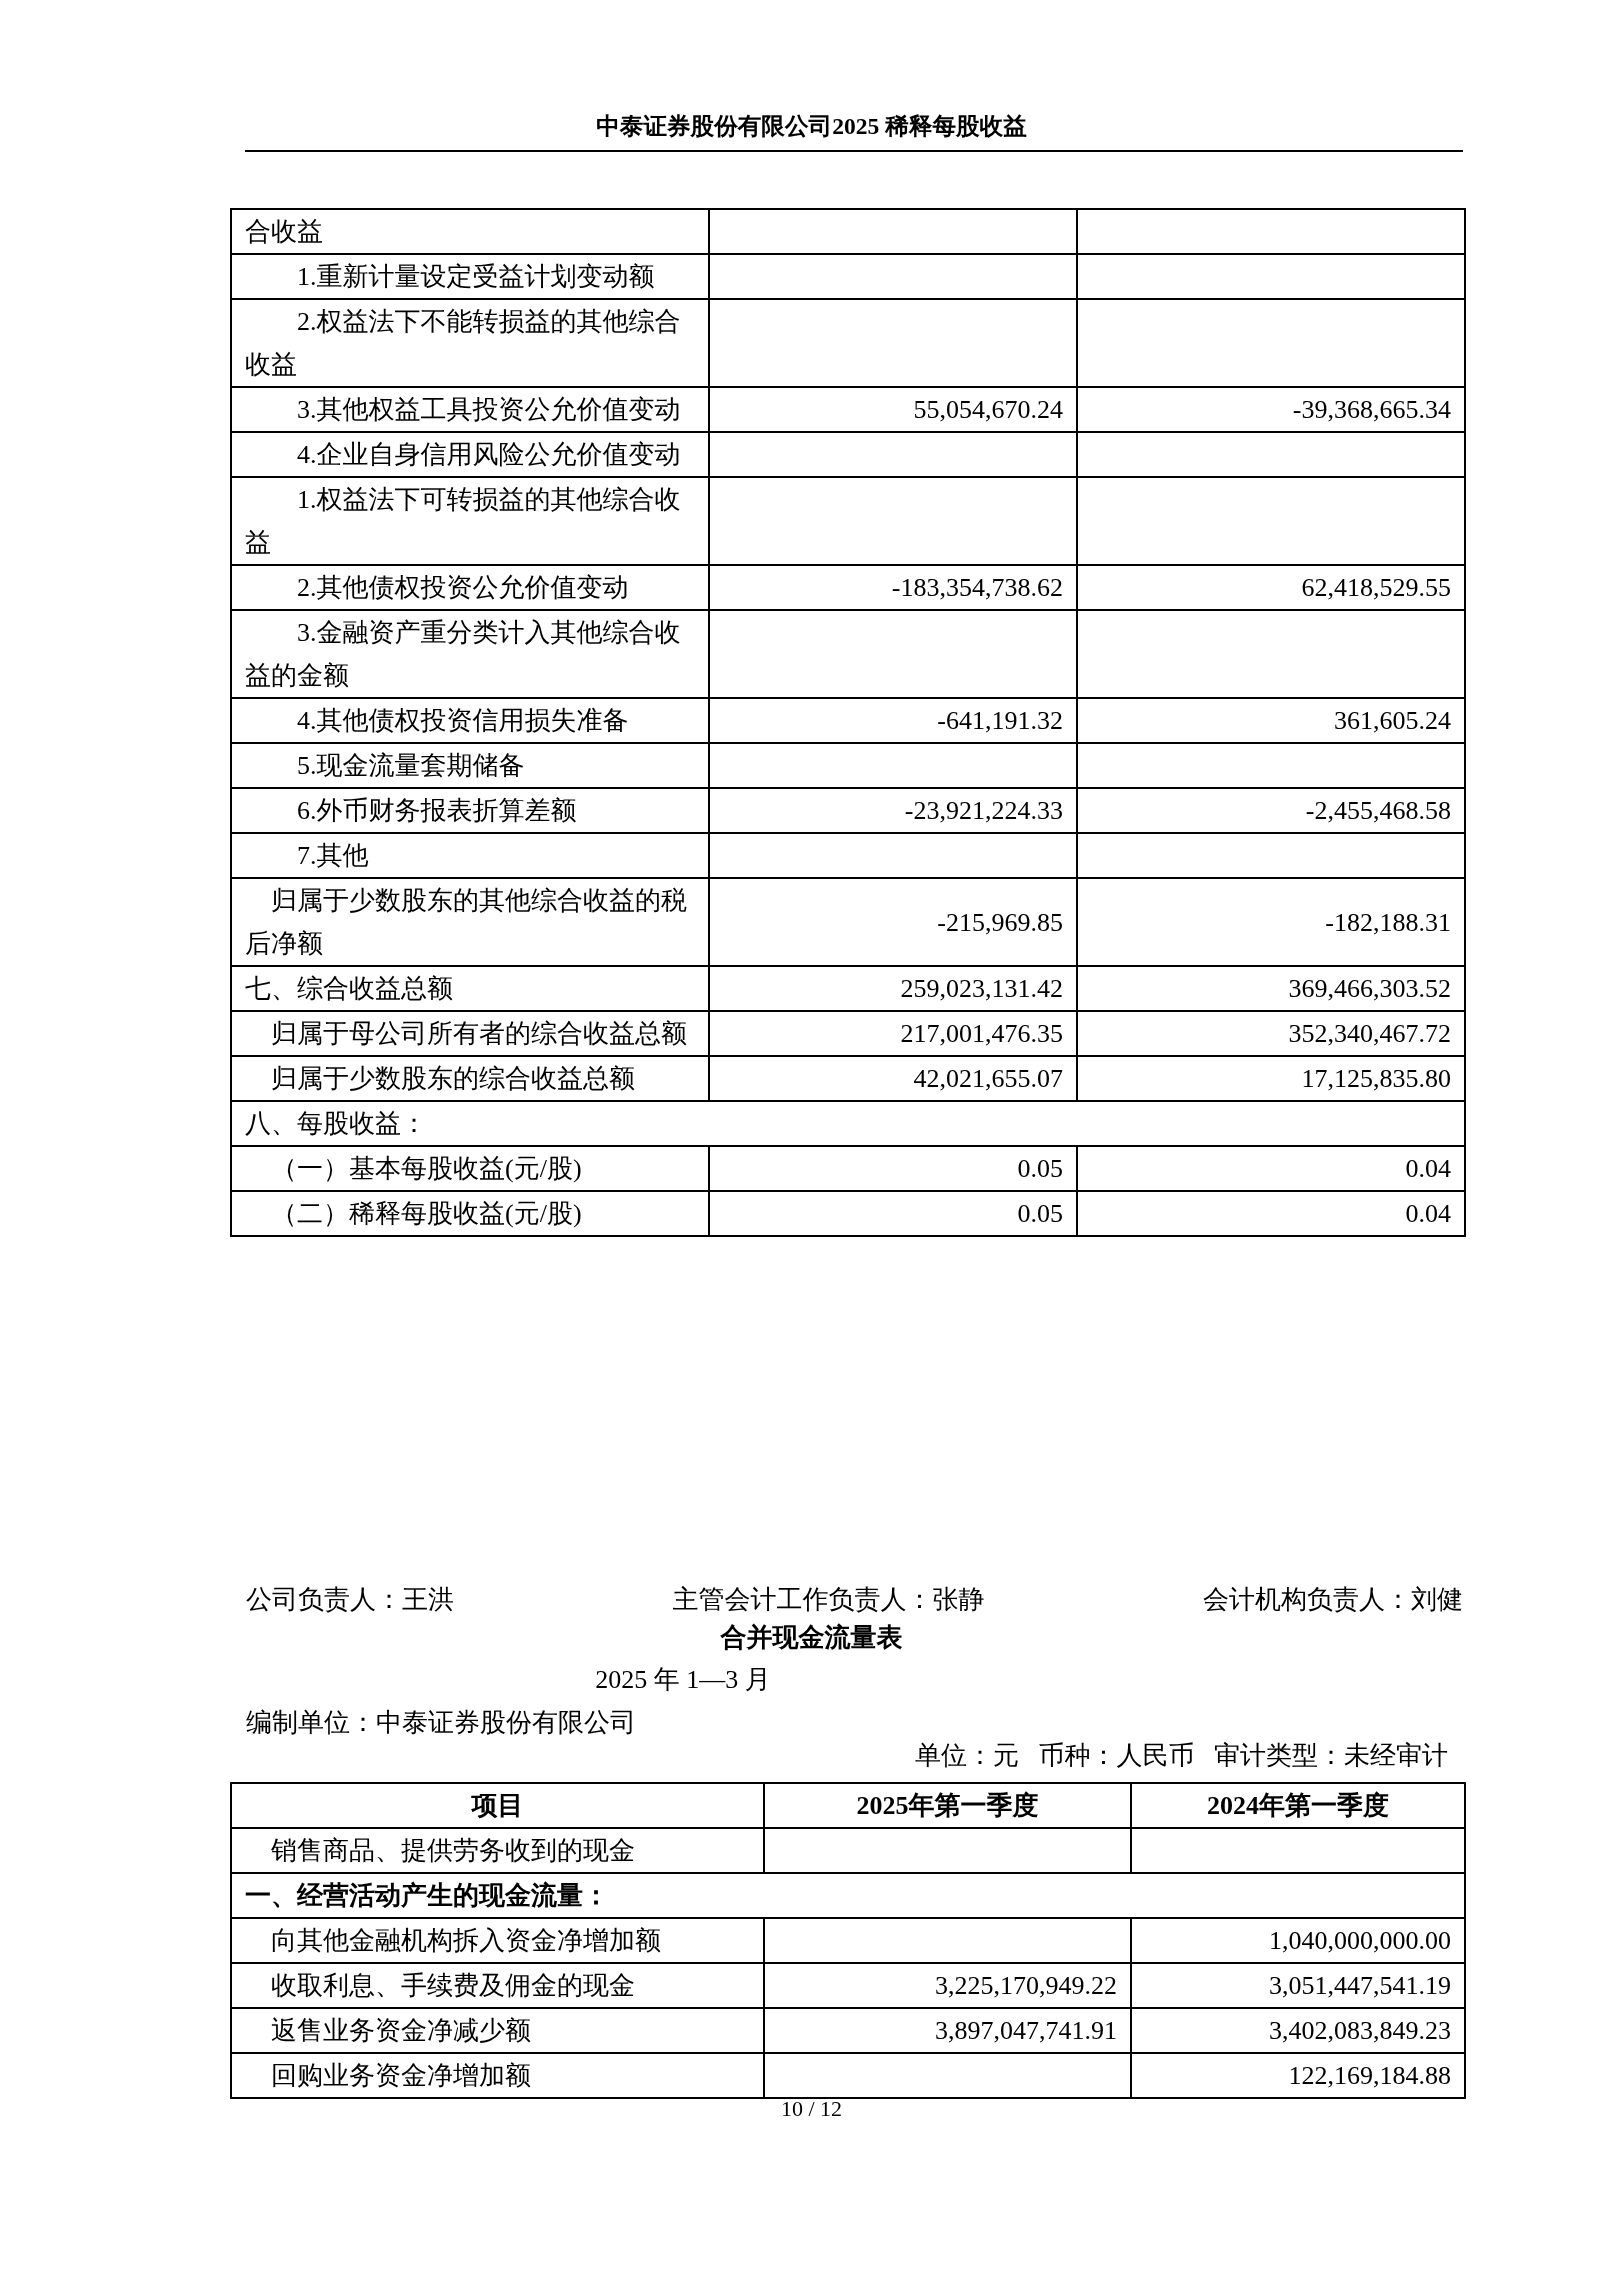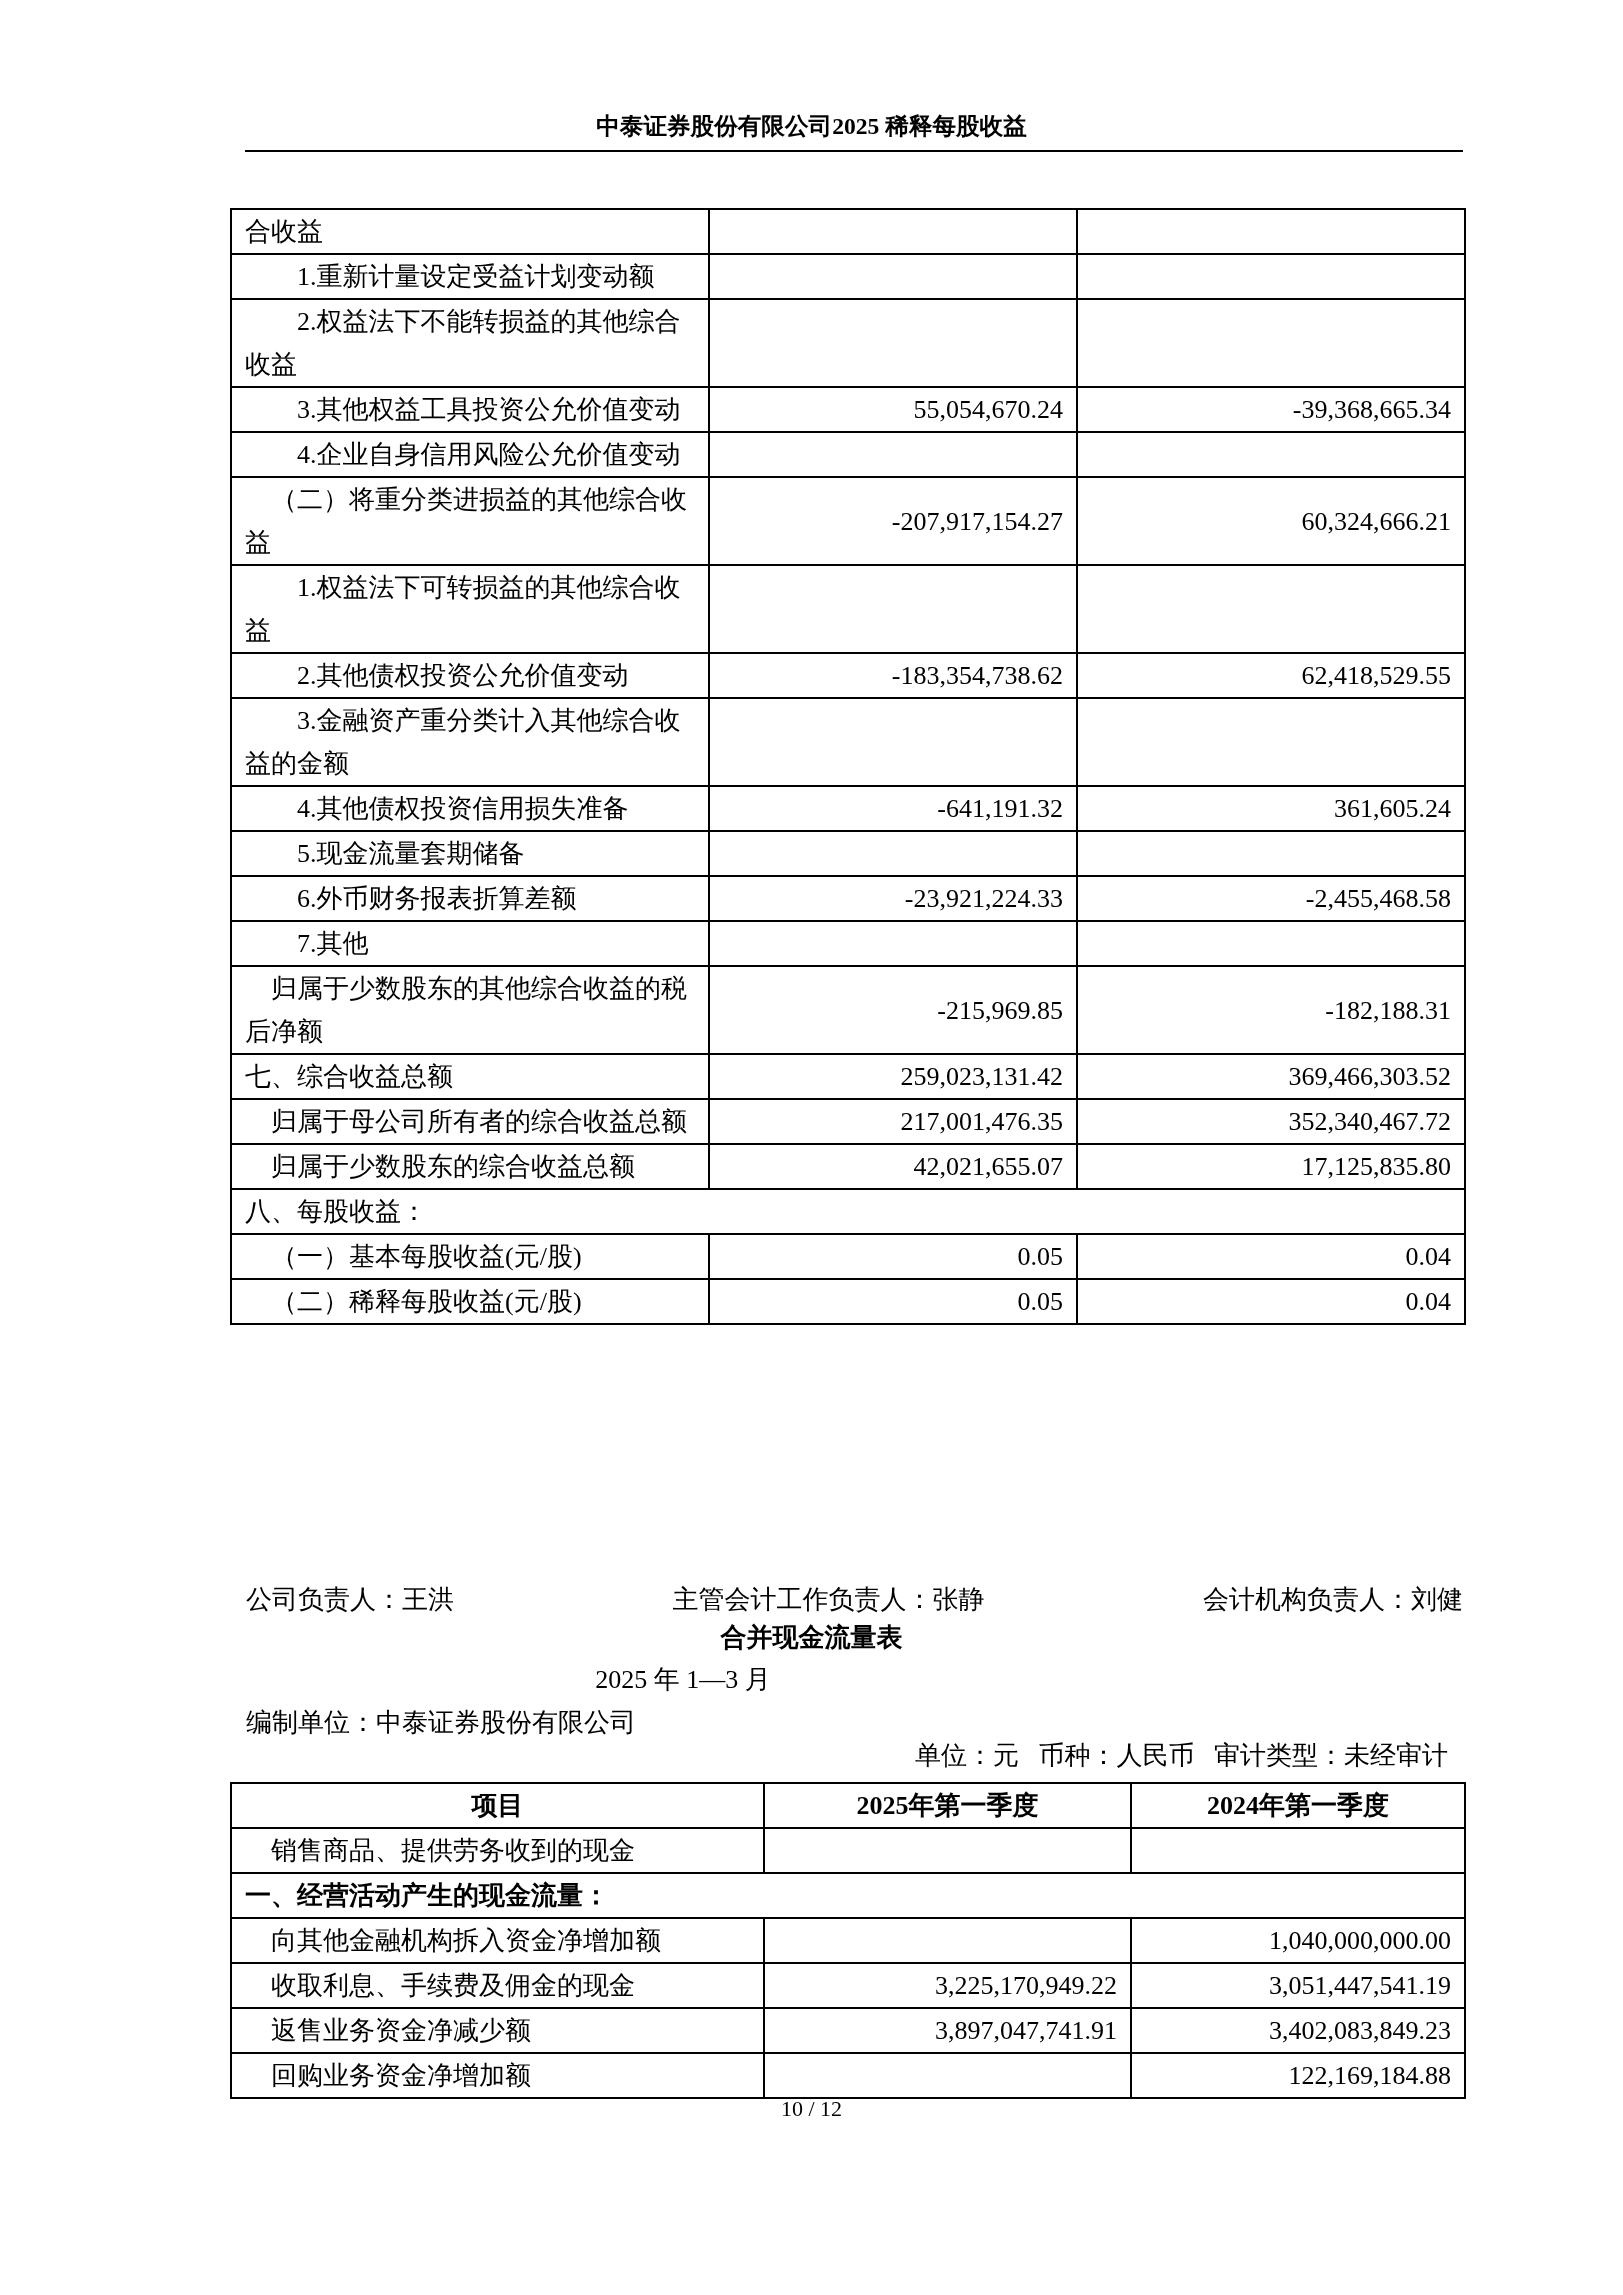--- a/index.html
+++ b/index.html
@@ -89,25 +89,20 @@
       </tr>
       <tr>
         <td class="label ind1">3.其他权益工具投资公允价值变动</td>
         <td class="num">55,054,670.24</td>
         <td class="num">-39,368,665.34</td>
       </tr>
       <tr>
         <td class="label ind1">4.企业自身信用风险公允价值变动</td>
         <td class="num"></td>
         <td class="num"></td>
-      </tr>
-      <tr>
-        <td class="label ind2">（二）将重分类进损益的其他综合收益</td>
-        <td class="num">-207,917,154.27</td>
-        <td class="num">60,324,666.21</td>
       </tr>
       <tr>
         <td class="label ind1">1.权益法下可转损益的其他综合收益</td>
         <td class="num"></td>
         <td class="num"></td>
       </tr>
       <tr>
         <td class="label ind1">2.其他债权投资公允价值变动</td>
         <td class="num">-183,354,738.62</td>
         <td class="num">62,418,529.55</td>

